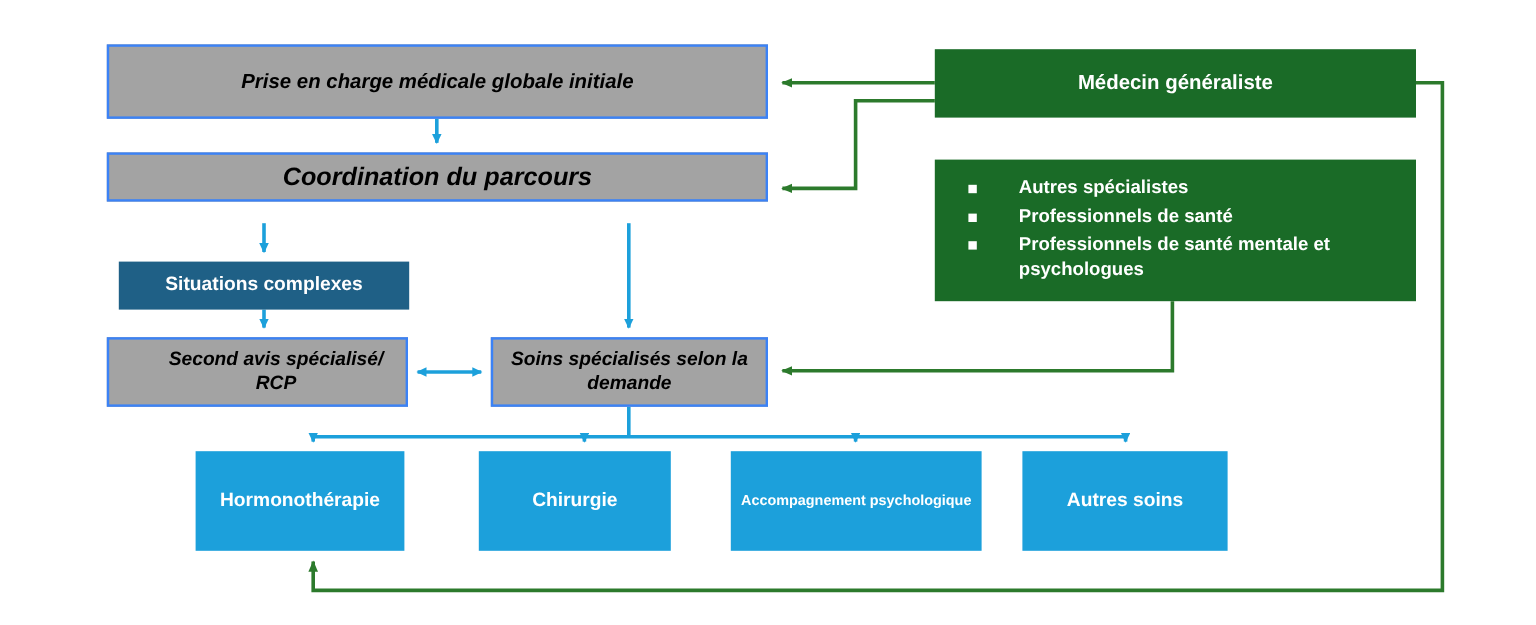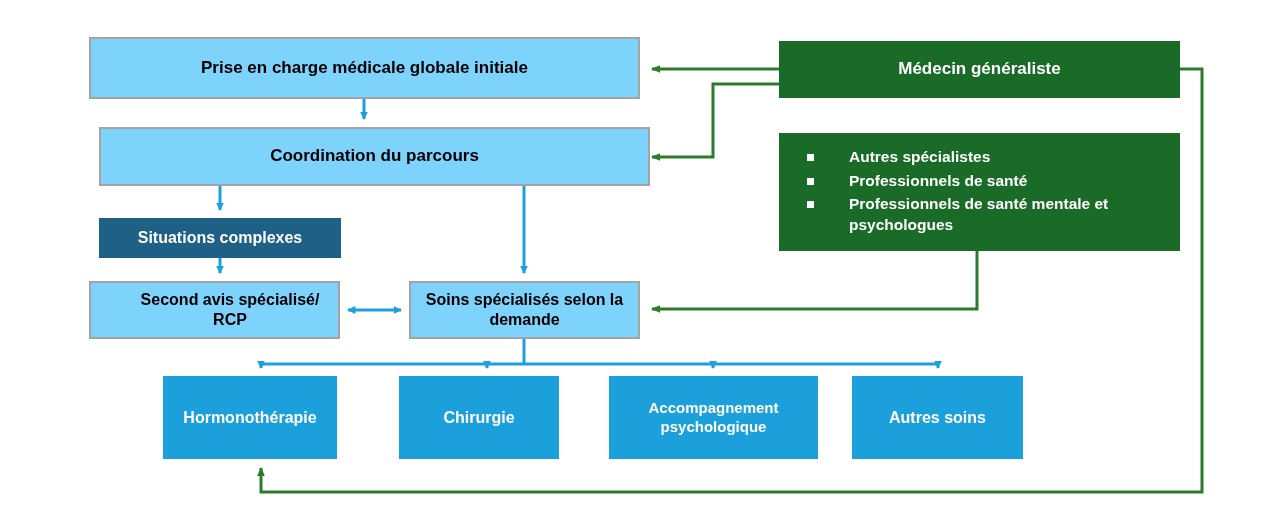--- a/index.html
+++ b/index.html
@@ -29,23 +29,24 @@
     position: absolute;
     box-sizing: border-box;
     display: flex;
     align-items: center;
     justify-content: center;
     text-align: center;
     font-weight: bold;
     line-height: 1.22;
   }
   .node-outline {
-    background: #7dd3fc;
-    border: 2px solid #a3a3a3;
+    background: #a3a3a3;
+    border: 2px solid #3b82f6;
     color: #000000;
+    font-style: italic;
   }
   .node-fill-blue {
     background: #1CA0DB;
     border: none;
     color: #ffffff;
   }
   .node-fill-darkblue {
     background: #1F6086;
     border: none;
     color: #ffffff;
@@ -126,21 +127,21 @@
 
     <path d="M977,251 L977,309 L652,309" fill="none" stroke="#2C7A2C" stroke-width="3" marker-end="url(#arrow-green)"></path>
 
     <path d="M1180,69 L1202,69 L1202,492 L261,492 L261,468" fill="none" stroke="#2C7A2C" stroke-width="3" marker-end="url(#arrow-green)"></path>
   </svg>
 
   <div class="node node-outline" style="left:89px; top:37px; width:551px; height:62px; font-size:17px;">
     <span>Prise en charge médicale globale initiale</span>
   </div>
 
-  <div class="node node-outline" style="left:99px; top:127px; width:551px; height:59px; font-size:17px;">
+  <div class="node node-outline" style="left:89px; top:127px; width:551px; height:41px; font-size:21px;">
     <span>Coordination du parcours</span>
   </div>
 
   <div class="node node-fill-darkblue" style="left:99px; top:218px; width:242px; height:40px; font-size:16px;text-align:right;">
     <span>Situations complexes</span>
   </div>
 
   <div class="node node-outline" style="left:89px; top:281px; width:251px; height:58px; font-size:16px;padding-left:31px;">
     <span>Second avis spécialisé/ RCP</span>
   </div>
@@ -150,21 +151,21 @@
   </div>
 
   <div class="node node-fill-blue" style="left:163px; top:376px; width:174px; height:83px; font-size:16px;">
     <span>Hormonothérapie</span>
   </div>
 
   <div class="node node-fill-blue" style="left:399px; top:376px; width:160px; height:83px; font-size:16px;">
     <span>Chirurgie</span>
   </div>
 
-  <div class="node node-fill-blue" style="left:609px; top:376px; width:209px; height:83px; font-size:15px;">
+  <div class="node node-fill-blue" style="left:609px; top:376px; width:209px; height:83px; font-size:12px;">
     <span>Accompagnement psychologique</span>
   </div>
 
   <div class="node node-fill-blue" style="left:852px; top:376px; width:171px; height:83px; font-size:16px;align-items:center;">
     <span>Autres soins</span>
   </div>
 
   <div class="node node-fill-green node-list" style="left:779px; top:133px; width:401px; height:118px;">
     <ul class="bullets">
       <li>

